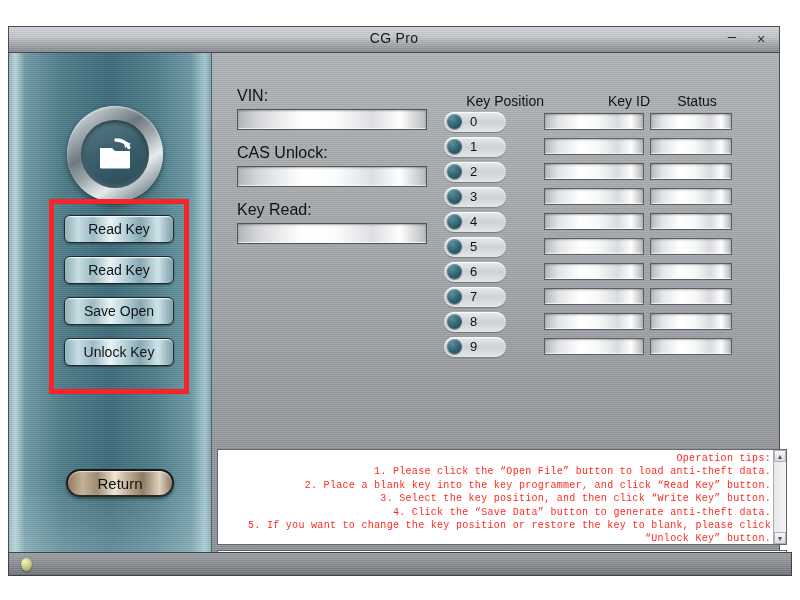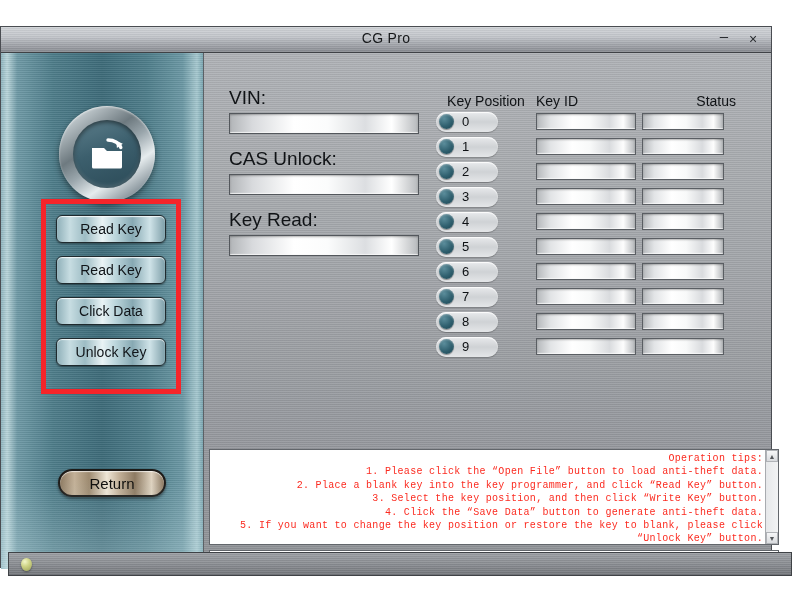--- a/index.html
+++ b/index.html
@@ -14,21 +14,21 @@
     position: relative;
     width: 800px;
     height: 600px;
     overflow: hidden;
     background: #ffffff;
   }
 
   
   .window {
     position: absolute;
-    left: 0;
+    left: 8px;
     top: 26px;
     width: 772px;
     height: 542px;
     background: #5eead4;
     border: 1px solid #4a4d52;
     box-sizing: border-box;
   }
 
   
   .titlebar {
@@ -215,21 +215,21 @@
 
   
   .form-col {
     position: absolute;
     left: 25px;
     top: 34px;
     width: 190px;
   }
   .field-group { margin-bottom: 14px; }
   .field-label {
-    font-size: 19px;
+    font-size: 16px;
     color: #101316;
     margin-bottom: 4px;
     user-select: none;
   }
   .metal-input {
     width: 100%;
     height: 21px;
     box-sizing: border-box;
     border: 1px solid #53575c;
     background: linear-gradient(to right,
@@ -251,23 +251,23 @@
     width: 300px;
   }
   .kt-head {
     display: flex;
     align-items: flex-end;
     font-size: 14px;
     color: #101316;
     height: 22px;
     user-select: none;
   }
-  .kt-h-pos { width: 100px; text-align: center; }
-  .kt-h-id  { width: 106px; text-align: left; }
-  .kt-h-st  { width: 94px;  text-align: right; }
+  .kt-h-pos { width: 100px; text-align: right; }
+  .kt-h-id  { width: 106px; text-align: right; }
+  .kt-h-st  { width: 94px;  text-align: center; }
 
   .kt-row {
     display: flex;
     align-items: center;
     height: 25px;
   }
   .pos-pill {
     width: 62px;
     height: 20px;
     border-radius: 10px;
@@ -443,21 +443,21 @@
               <path d="M33.6 11.6 l-3.6 -6.4 l7.2 0 z" fill="#ffffff" transform="translate(-4.2,-1.2) rotate(24 33.6 8)"></path>
             </svg>
           </div>
         </div>
 
         <div class="red-box"></div>
 
         <div class="btn-stack">
           <div class="metal-btn">Read Key</div>
           <div class="metal-btn">Read Key</div>
-          <div class="metal-btn">Click Data</div>
+          <div class="metal-btn">Save Open</div>
           <div class="metal-btn">Unlock Key</div>
         </div>
 
         <div class="return-btn">Return</div>
       </div>
 
       <div class="main-panel">
 
         <div class="form-col">
 

